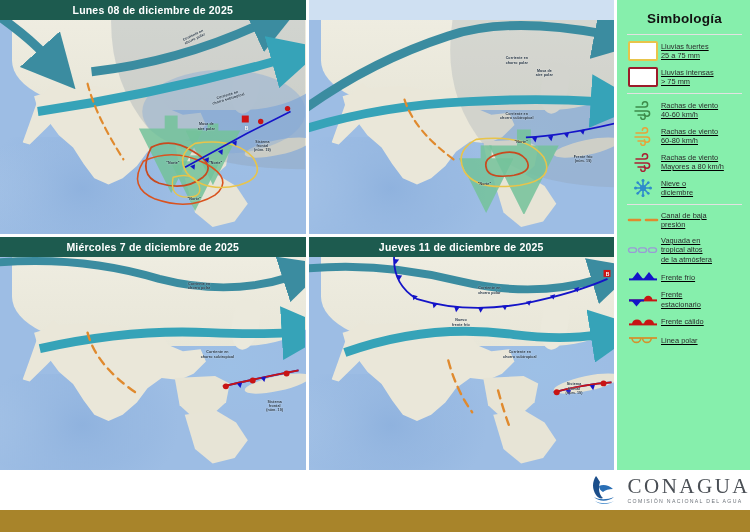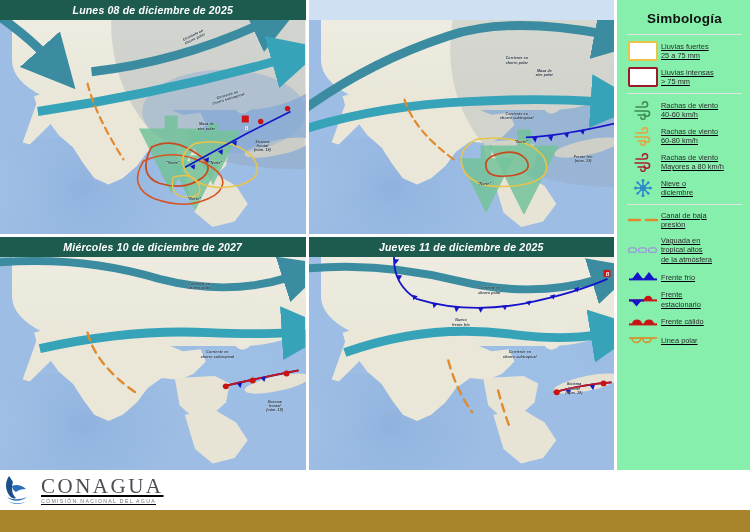--- a/index.html
+++ b/index.html
@@ -3,21 +3,21 @@
 <meta charset="utf-8">
 <style>
   html,body{margin:0;padding:0;background:#fff;}
   body{width:750px;height:532px;overflow:hidden;
        font-family:"Liberation Sans","DejaVu Sans",sans-serif;}
   #root{position:relative;width:750px;height:532px;background:#ffffff;}
 
   
   .maps{position:absolute;left:0;top:0;width:614px;height:470px;
         display:grid;grid-template-columns:1fr 1fr;grid-template-rows:1fr 1fr;
-        gap:3px;background:#ffffff;font-style:italic;}
+        gap:3px;background:#ffffff;}
   .panel{position:relative;overflow:hidden;background:#cfe0f2;}
   .panel-hd{position:relative;height:20px;background:#1d5b4f;color:#fff;
             font-size:10.5px;font-weight:bold;display:flex;align-items:center;
             justify-content:center;letter-spacing:.2px;z-index:40;}
   .panel-map{position:absolute;left:0;top:20px;right:0;bottom:0;overflow:hidden;}
 
   
   .ocean{position:absolute;inset:0;
       background:
         radial-gradient(ellipse 60% 40% at 18% 78%, #a9c6e8 0%, #9dbde4 55%, #9dbde4 100%),
@@ -67,21 +67,21 @@
   .lg-sep{height:1px;background:#e2e2e2;margin:5px 2px 6px 2px;}
   .lrow{display:flex;align-items:center;margin-bottom:6px;text-decoration:underline;}
   .lico{width:36px;min-width:36px;display:flex;align-items:center;
         justify-content:center;}
   .ltxt{font-size:7.4px;line-height:1.28;color:#2b2b2b;}
 
   .box-rain{width:26px;height:16px;border-radius:2px;background:#fff;}
 
   
   .footer{position:absolute;left:0;top:470px;width:750px;height:40px;
-          background:#fff;display:flex;align-items:center;justify-content:flex-start;text-decoration:underline;}
+          background:#fff;display:flex;align-items:center;justify-content:flex-end;}
   .logo{display:flex;align-items:center;gap:7px;}
   .logo-txt{display:flex;flex-direction:column;line-height:1;}
   .logo-main{font-size:21px;color:#4a4f55;letter-spacing:2.5px;
              font-family:"Liberation Serif","DejaVu Serif",serif;}
   .logo-sub{font-size:5.2px;color:#6d737a;letter-spacing:1.3px;margin-top:2px;
             font-family:"Liberation Sans",sans-serif;}
   .goldbar{position:absolute;left:0;top:510px;width:750px;height:22px;
            background:#a8842a;}
   .topline{position:absolute;left:0;top:0;width:750px;height:2px;background:#fff;}
 </style>
@@ -219,21 +219,21 @@
         <div class="mlbl" style="left:72%;top:23%;width:32px;white-space:pre-line">Masa de
 aire polar</div>
         <div class="mlbl" style="left:85%;top:63%;width:30px;white-space:pre-line">Frente frío
 (núm. 19)</div>
         <div class="mlbl" style="left:66%;top:56%;width:22px">"Norte"</div>
         <div class="mlbl" style="left:54%;top:76%;width:22px">"Norte"</div>
       </div>
     </div>
 
     <div class="panel">
-      <div class="panel-hd">Miércoles 10 de diciembre de 2027</div>
+      <div class="panel-hd">Miércoles 7 de diciembre de 2025</div>
       <div class="panel-map">
         <div class="ocean"></div>
         <div class="ocean-deep"></div>
         <div class="ocean-gulf"></div>
         <div class="land usa"></div>
         <div class="land mex"></div>
         <div class="land baja"></div>
         <div class="land yuc"></div>
         <div class="land camer"></div>
         <div class="land cuba"></div>

